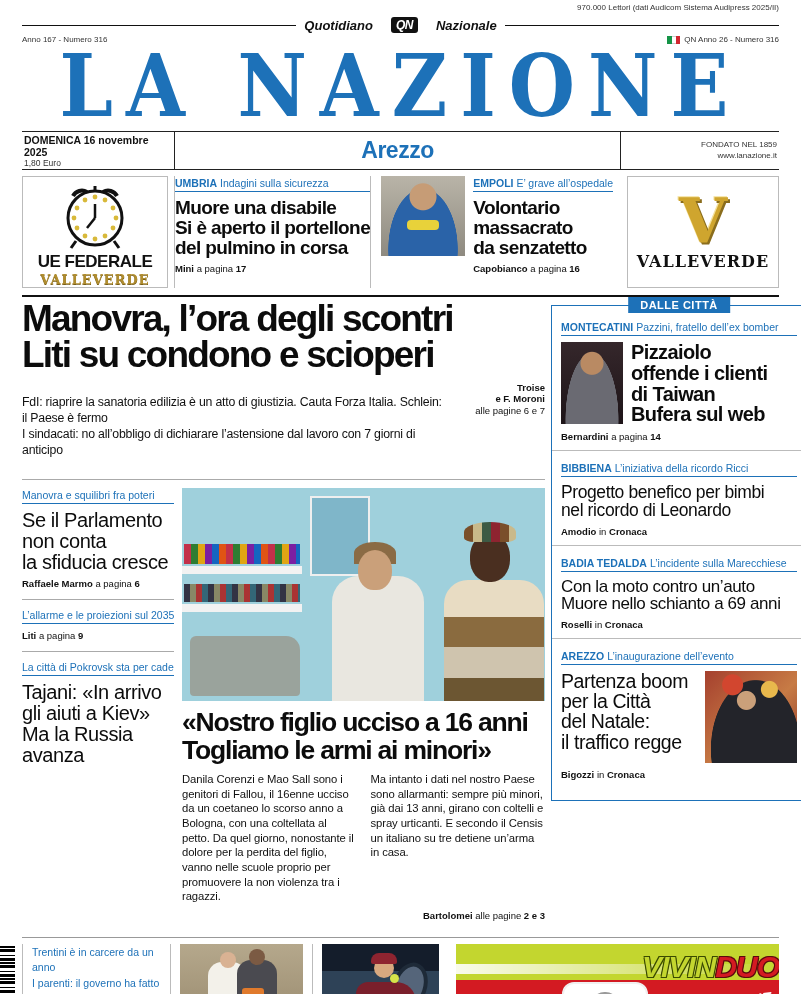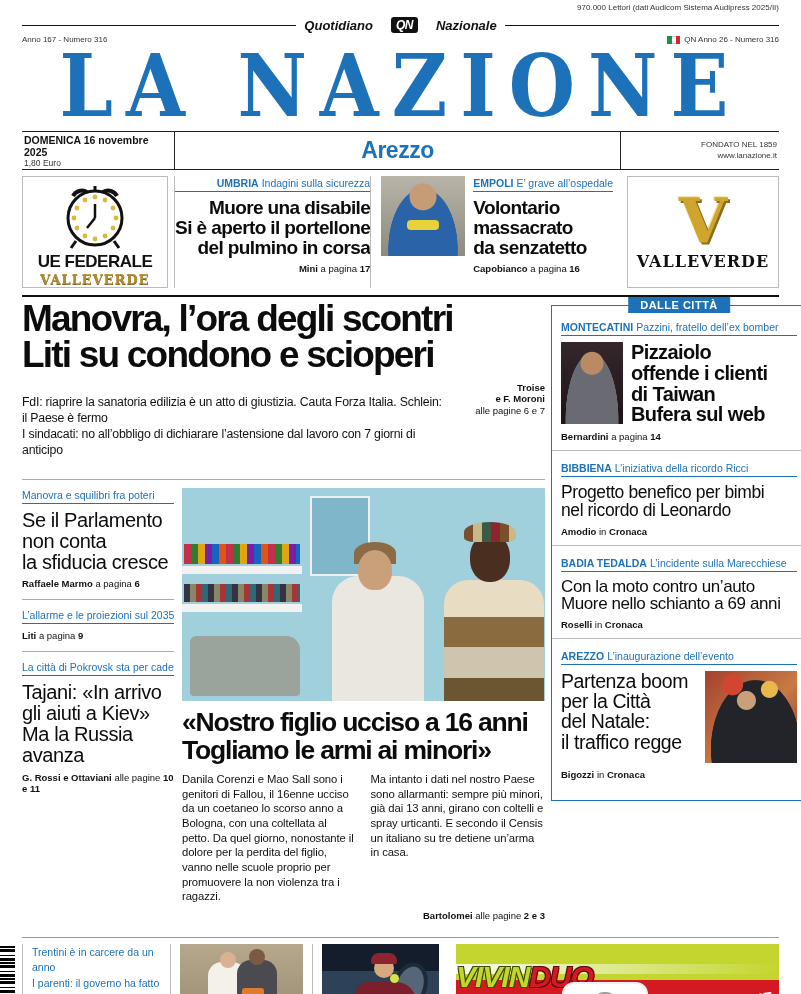--- a/index.html
+++ b/index.html
@@ -32,21 +32,21 @@
              display:flex;align-items:center;justify-content:center;}
   .edition{color:#1d71b8;font-weight:800;font-size:23px;letter-spacing:-.5px;}
   .dl-right{text-align:right;font-size:8px;color:#333;line-height:1.3;padding-right:2px;}
   
   .teasers{display:flex;margin-top:6px;height:112px;}
   .adbox{width:146px;border:1px solid #bbb;display:flex;flex-direction:column;align-items:center;
          justify-content:center;box-sizing:border-box;}
   .adbox .adline1{font-weight:800;font-size:17px;letter-spacing:-.5px;}
   .adbox .adline2{font-family:"DejaVu Serif",serif;font-weight:700;font-size:13px;color:#b08d2f;
                   letter-spacing:1px;text-shadow:0 1px 0 #7a5f16;}
-  .tease{flex:1;padding:0 0;border-left:1px solid #bbb;text-align:right;}
+  .tease{flex:1;padding:0 0;border-left:1px solid #bbb;}
   .tease:first-child{border-left:none;}
   .kick{display:block;color:#1d71b8;font-size:10.5px;border-bottom:1.5px solid #1d71b8;
         padding-bottom:2px;margin:1px 0 6px;white-space:nowrap;overflow:hidden;}
   .kick b{margin-right:3px;}
   .hl{white-space:pre-line;color:#0c0c0c;margin:0;letter-spacing:-.6px;line-height:1.04;}
   .hl-b{font-weight:800;}
   .hl-l{font-weight:400;letter-spacing:-.4px;}
   .by{font-size:9.5px;margin:6px 0 0;}
   .tz-empoli{display:flex;gap:8px;border-left:1px solid #bbb;padding:0 10px;flex:1.15;}
   .ph{position:relative;overflow:hidden;flex:none;}
@@ -138,21 +138,21 @@
   .womanhair{position:absolute;left:172px;top:54px;width:42px;height:22px;border-radius:50% 50% 0 0;background:#8a6b45;}
   .man{position:absolute;left:262px;top:92px;width:100px;height:122px;border-radius:24px 24px 0 0;
        background:linear-gradient(#e8dcc3 0 30%,#8a6b3f 30% 55%,#cfc4ae 55% 80%,#6c5632 80%);}
   .manhead{position:absolute;left:288px;top:46px;width:40px;height:48px;border-radius:46%;background:#4a2f20;}
   .beret{position:absolute;left:282px;top:34px;width:52px;height:20px;border-radius:50% 50% 20% 20%;
          background:repeating-linear-gradient(90deg,#7a4f2a 0 9px,#c9b98a 9px 18px,#3d5a44 18px 27px,#8e2430 27px 36px);}
   
   .vivin{position:relative;width:100%;height:174px;overflow:hidden;
          background:linear-gradient(#c3d62f 0 36px,#d31a22 36px 128px,#fff 128px);}
   .vivin .shine{position:absolute;left:0;top:20px;width:100%;height:10px;background:linear-gradient(90deg,rgba(255,255,255,.9),rgba(255,255,255,0));}
-  .vbrand{position:absolute;top:16px;width:100%;text-align:left;font-size:30px;font-weight:800;
+  .vbrand{position:absolute;top:6px;width:100%;text-align:right;font-size:30px;font-weight:800;
           font-style:italic;letter-spacing:-1px;white-space:nowrap;}
   .vbrand .g{color:#c3d62f;text-shadow:-1px -1px 0 #3a4a00,1px 1px 0 #3a4a00,1px -1px 0 #3a4a00,-1px 1px 0 #3a4a00;}
   .vbrand .r{color:#d31a22;text-shadow:-1px -1px 0 #5a0a0d,1px 1px 0 #5a0a0d,1px -1px 0 #5a0a0d,-1px 1px 0 #5a0a0d;}
   .claim{position:absolute;color:#fff;font-weight:800;font-style:italic;font-size:15px;line-height:1.05;
          white-space:pre-line;text-shadow:1px 2px 0 #7d0d12;transform:rotate(-7deg);text-align:center;}
   .claim.left{left:4px;top:52px;}
   .claim.right{right:6px;top:52px;}
   .headbox{position:absolute;left:108px;top:40px;width:82px;height:64px;background:#fff;border-radius:10px;
            box-shadow:0 0 0 2px #f0f0f0;}
   .headman{position:absolute;left:26px;top:8px;width:30px;height:34px;border-radius:48%;
@@ -291,21 +291,20 @@
           </div>
           <div class="story">
             <span class="kick"><span>L’allarme e le proiezioni sul 2035</span></span>
             <p class="by"><b class="t">Liti</b><span> a pagina </span><b class="t">9</b></p>
           </div>
           <div class="story">
             <span class="kick"><span>La città di Pokrovsk sta per cadere</span></span>
             <p class="hl hl-l">Tajani: «In arrivo
 gli aiuti a Kiev»
 Ma la Russia avanza</p>
-            <p class="by"><b class="t">G. Rossi e Ottaviani</b><span> alle pagine </span><b class="t">10 e 11</b></p>
           </div>
         </div>
 
         <div class="centercol">
           <div class="bigphoto">
             <div class="wallframe" style="left:128px;top:8px;width:56px;height:76px;background:#7fb6c9;"></div>
             <div class="wallframe" style="left:160px;top:96px;width:52px;height:84px;background:#6fa3c0;"></div>
             <div class="shelf"></div>
             <div class="spools"></div>
             <div class="spools2"></div>

